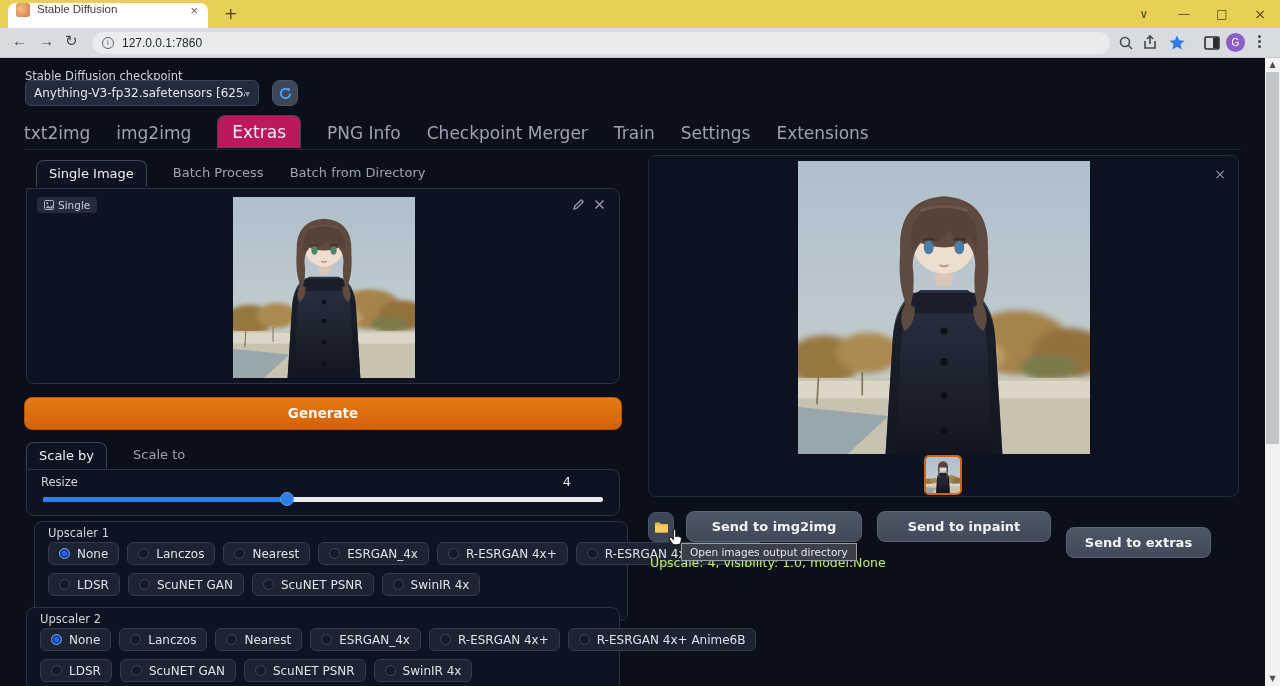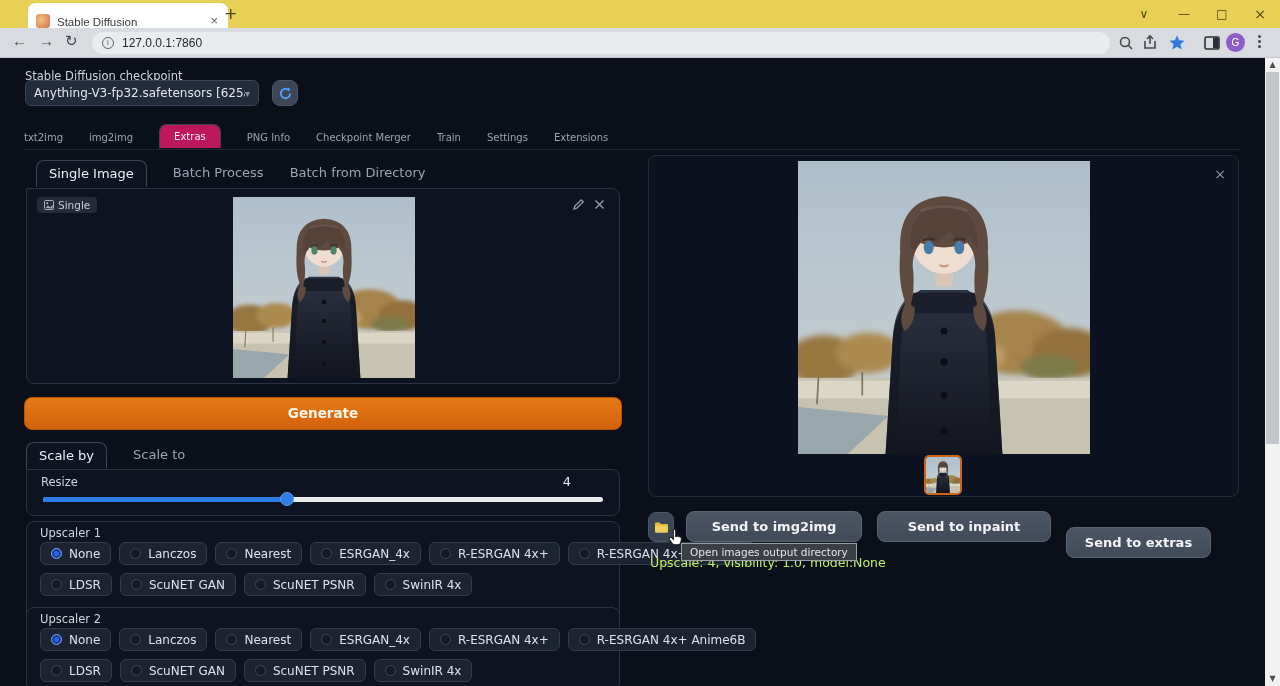--- a/index.html
+++ b/index.html
@@ -4,22 +4,22 @@
 <style>
   * { margin:0; padding:0; box-sizing:border-box; }
   html,body { width:1280px; height:686px; overflow:hidden; background:#0b0f19;
               font-family:"DejaVu Sans", sans-serif; }
   .stage { position:relative; width:1280px; height:686px; }
   .abs { position:absolute; }
 
   
   .tabstrip { position:absolute; top:0; left:0; width:1280px; height:28px; background:#e7d055; }
   .btab { position:absolute; top:3px; left:8px; width:200px; height:25px; background:#ffffff;
-          border-radius:8px 8px 0 0; display:flex; align-items:flex-end; padding:0 8px;
-          font-family:"Liberation Sans", sans-serif;margin-left:20px; }
+          border-radius:8px 8px 0 0; display:flex; align-items:flex-start; padding:0 8px;
+          font-family:"Liberation Sans", sans-serif; }
   .btab-title { font-size:11.5px; color:#3c4043; flex:1; margin-left:7px; white-space:nowrap; overflow:hidden; }
   .favicon { width:14px; height:14px; border-radius:3px;
              background:radial-gradient(circle at 35% 40%, #f2c27b, #dd8a5b 70%, #c8764f); }
   .tab-close { font-size:13px; color:#5f6368; padding:0 2px; }
   .newtab { position:absolute; top:4px; left:224px; font-size:16px; color:#494217; }
   .wctrl { position:absolute; top:0; height:28px; width:36px; text-align:center; line-height:28px;
            color:#4e4716; font-size:12px; }
   .toolbar { position:absolute; top:28px; left:0; width:1280px; height:30px; background:#d8dbdf;
              border-bottom:1px solid #c2c5c9; font-family:"Liberation Sans", sans-serif; }
   .navbtn { position:absolute; top:4px; font-size:15px; color:#45494e; }
@@ -45,21 +45,21 @@
          color:#e5e9ef;padding-left:32px; }
   .small-label { font-size:11.5px; color:#cfd4dc; }
   .dropdown { position:absolute; display:flex; align-items:center; background:#222b3b;
               border:1px solid #3b4556; border-radius:6px; padding:0 8px; font-size:12px; color:#e2e6ec; }
   .dd-caret { margin-left:auto; color:#8b93a3; font-size:10px; }
   .sq-btn { position:absolute; background:#3d4657; border:1px solid #4c566a; border-radius:8px;
             display:flex; align-items:center; justify-content:center; }
 
   .navtabs { position:absolute; top:62px; left:24px; width:1217px; display:flex; align-items:flex-end;
              gap:26px; border-bottom:1px solid #1d2532; padding-bottom:0; height:30px; }
-  .navtab { font-size:10px; color:#9aa3b2; padding:6px 0; }
+  .navtab { font-size:17px; color:#9aa3b2; padding:6px 0; }
   .navtab.active { color:#eceff4; border:1px solid #3b4556; border-bottom-color:#0b0f19;
                    border-radius:8px 8px 0 0; padding:6px 14px; background:#be185d; }
 
   .modetabs { position:absolute; display:flex; gap:26px; align-items:flex-start; }
   .modetab { font-size:13px; color:#9aa3b2; padding:5px 0; }
   .modetab.active { color:#eceff4; border:1px solid #3b4556; border-bottom-color:#0d1320;
                     border-radius:8px 8px 0 0; padding:5px 12px; background:#0d1320; position:relative; z-index:2; }
 
   .panel { position:absolute; background:#0d1320; border:1px solid #2a3342; border-radius:0 8px 8px 8px; }
   .chip-sm { display:inline-flex; align-items:center; gap:4px; background:#242c3b; border-radius:4px;
@@ -266,21 +266,21 @@
     </div>
     <div class="panel" style="left:26px; top:411px; width:594px; height:47px;">
       <span class="small-label abs" style="left:14px; top:5px;">Resize</span>
       <span class="abs" style="right:48px; top:4px; font-size:13px; color:#e5e9ef;">4</span>
       <div class="slider-track" style="left:16px; right:16px; top:27px;">
         <div class="slider-fill" style="width:43.5%;"></div>
         <div class="slider-handle" style="left:calc(43.5% - 7px);"></div>
       </div>
     </div>
 
-    <div class="panel" style="left:26px; top:463px; width:594px; height:100px; border-radius:8px;">
+    <div class="panel" style="left:34px; top:463px; width:594px; height:100px; border-radius:8px;">
       <span class="small-label abs" style="left:13px; top:4px;">Upscaler 1</span>
       <div class="chips" style="top:20px;">
         <label class="chip">
           <span class="radio sel"></span>
           <span>None</span>
           </label>
         <label class="chip">
           <span class="radio"></span>
           <span>Lanczos</span>
           </label>

